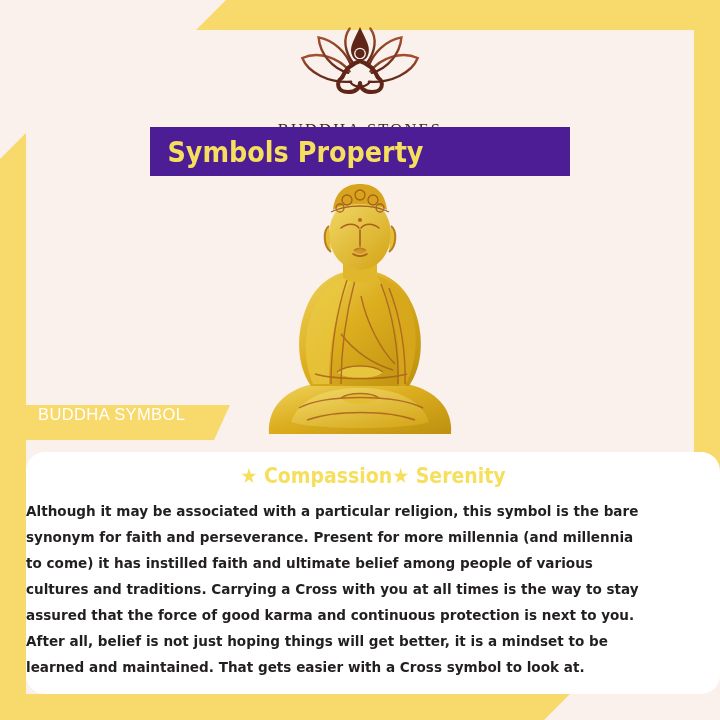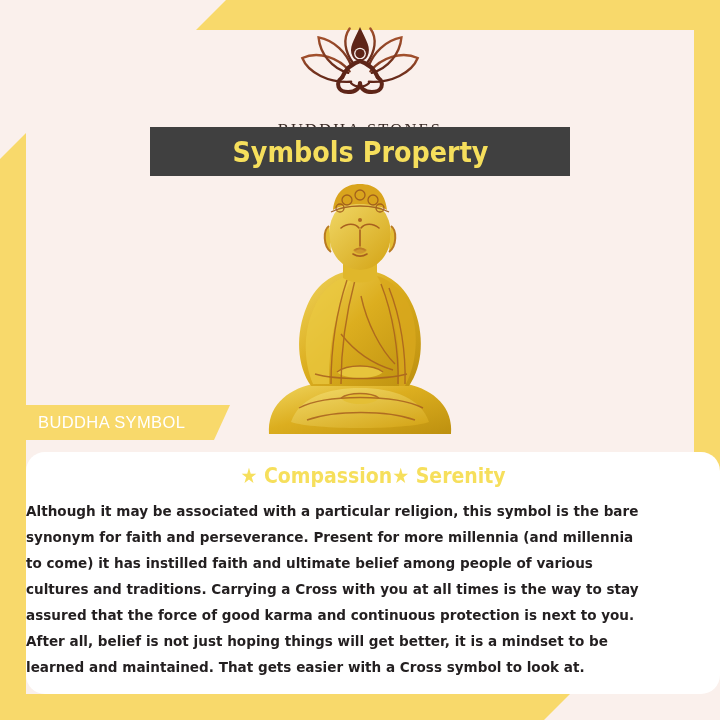--- a/index.html
+++ b/index.html
@@ -78,24 +78,24 @@
     font-weight: 400;
   }
 
   
   .title-banner {
     position: absolute;
     left: 150px;
     top: 127px;
     width: 420px;
     height: 49px;
-    background: #404040;
+    background: #4c1d95;
     display: flex;
     align-items: center;
-    justify-content: center;
+    justify-content: flex-start;
   }
   .title-text {
     font-family: "DejaVu Sans", sans-serif;
     font-weight: 700;
     font-size: 29px;
     color: #f6df5c;
     letter-spacing: 0px;
     transform: scaleX(0.88);
     white-space: nowrap;
   }
@@ -120,21 +120,21 @@
   
   .badge {
     position: absolute;
     left: 18px;
     top: 405px;
     width: 212px;
     height: 35px;
     background: #f8d96b;
     clip-path: polygon(0 0, 100% 0, calc(100% - 16px) 100%, 0 100%);
     display: flex;
-    align-items: center;
+    align-items: flex-start;
   }
   .badge-label {
     margin-left: 20px;
     color: #ffffff;
     font-size: 16.5px;
     font-family: "Liberation Sans", sans-serif;
     font-weight: 400;
     letter-spacing: 0.4px;
   }
 

